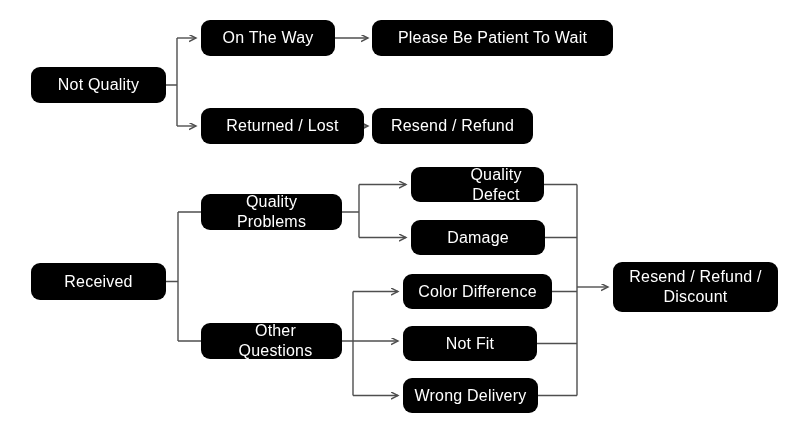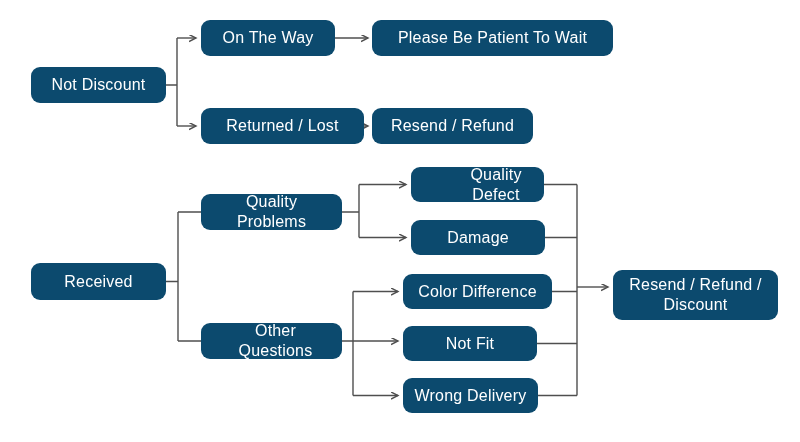--- a/index.html
+++ b/index.html
@@ -19,21 +19,21 @@
     left: 0; top: 0;
     width: 800px; height: 442px;
   }
   .edges path {
     fill: none;
     stroke: #4f4f4f;
     stroke-width: 1.4;
   }
   .node {
     position: absolute;
-    background: #0c4a6e;
+    background: #000000;
     color: #ffffff;
     border-radius: 9px;
     display: flex;
     align-items: center;
     justify-content: center;
     text-align: center;
     font-size: 16px;
     line-height: 1.25;
     letter-spacing: 0.2px;
     box-sizing: border-box;
@@ -46,21 +46,21 @@
   .n-returned-lost     { left: 201px; top: 108px; width: 163px; height: 36px; }
   .n-resend-refund     { left: 372px; top: 108px; width: 161px; height: 36px; }
   .n-received          { left: 31px;  top: 263px; width: 135px; height: 37px; }
   .n-quality-problems  { left: 201px; top: 194px; width: 141px; height: 36px; }
   .n-other-questions   { left: 201px; top: 323px; width: 141px; height: 36px; padding-left: 16px; }
   .n-quality-defect    { left: 411px; top: 167px; width: 133px; height: 35px; padding-left: 45px; }
   .n-damage            { left: 411px; top: 220px; width: 134px; height: 35px; }
   .n-color-difference  { left: 403px; top: 274px; width: 149px; height: 35px; }
   .n-not-fit           { left: 403px; top: 326px; width: 134px; height: 35px; }
   .n-wrong-delivery    { left: 403px; top: 378px; width: 135px; height: 35px; }
-  .n-final             { left: 613px; top: 262px; width: 165px; height: 50px; margin-top: 8px; }
+  .n-final             { left: 613px; top: 262px; width: 165px; height: 50px; }
 </style>
 </head>
 <body>
 
 <div class="canvas">
 
   <svg class="edges" viewBox="0 0 800 442" aria-hidden="true">
     <defs>
       <marker id="arrow" markerUnits="userSpaceOnUse" markerWidth="12" markerHeight="12" refX="7" refY="3.5" orient="auto">
         <path d="M0,0 L7,3.5 L0,7" fill="none" stroke="#4f4f4f" stroke-width="1.4"></path>
@@ -82,21 +82,21 @@
 
     <path d="M342,341 H353 M353,291.5 V395.5"></path>
     <path d="M353,291.5 H398" marker-end="url(#arrow)"></path>
     <path d="M353,341 H398" marker-end="url(#arrow)"></path>
     <path d="M353,395.5 H398" marker-end="url(#arrow)"></path>
 
     <path d="M544,184.5 H577 M545,237.5 H577 M552,291.5 H577 M537,343.5 H577 M538,395.5 H577 M577,184.5 V395.5"></path>
     <path d="M577,287 H608" marker-end="url(#arrow)"></path>
   </svg>
 
-  <div class="node n-not-received">Not Discount</div>
+  <div class="node n-not-received">Not Quality</div>
   <div class="node n-on-the-way">On The Way</div>
   <div class="node n-please-be-patient">Please Be Patient To Wait</div>
   <div class="node n-returned-lost">Returned / Lost</div>
   <div class="node n-received">Received</div>
   <div class="node n-resend-refund">Resend / Refund</div>
   <div class="node n-quality-problems">Quality Problems</div>
   <div class="node n-other-questions">Other Questions</div>
   <div class="node n-quality-defect">Quality Defect</div>
   <div class="node n-damage">Damage</div>
   <div class="node n-color-difference">Color Difference</div>

